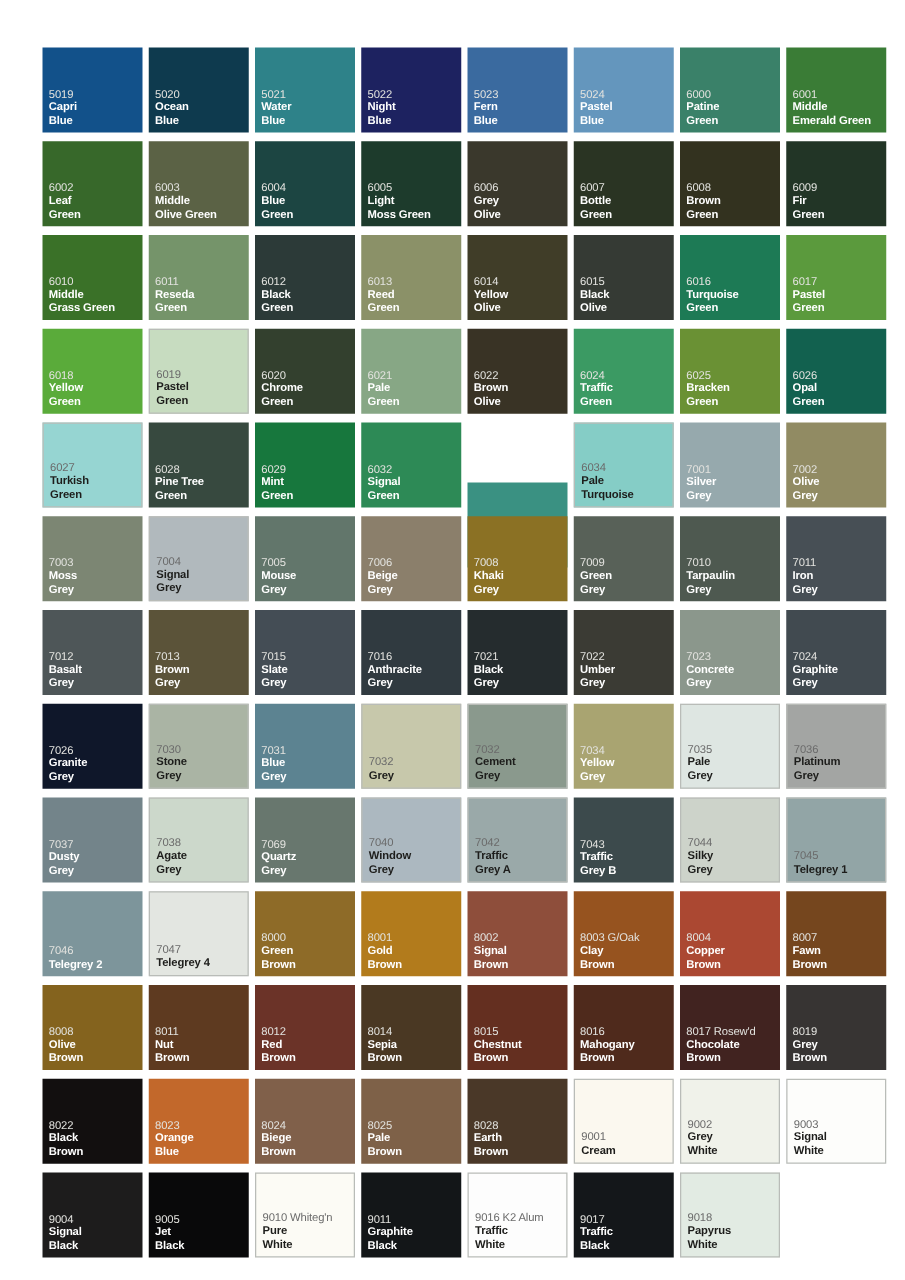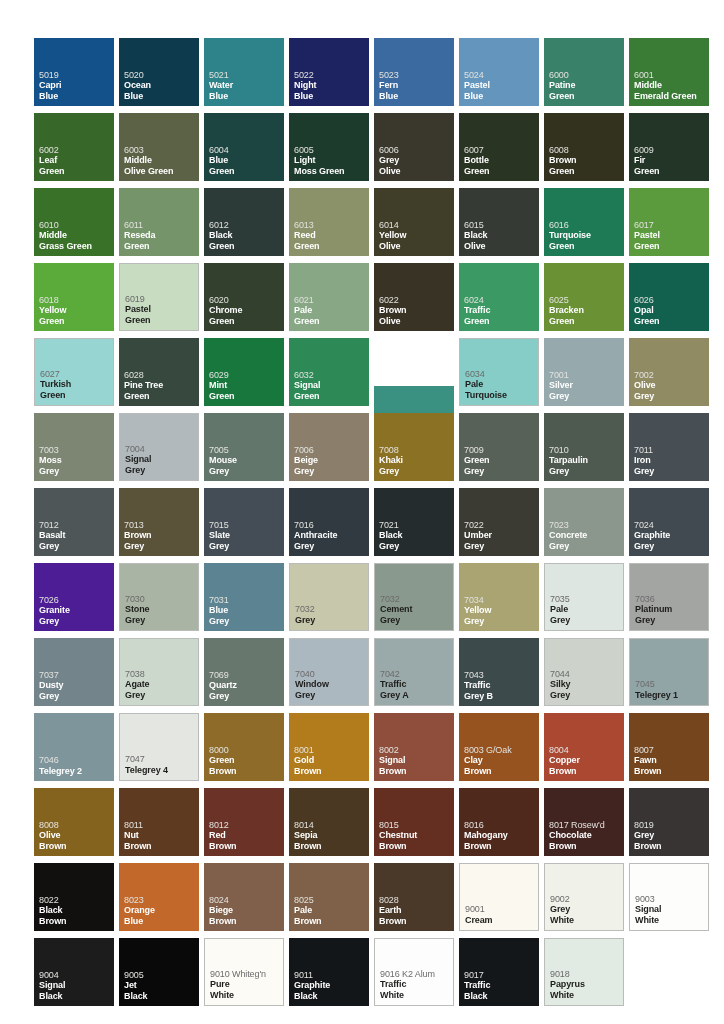--- a/index.html
+++ b/index.html
@@ -454,21 +454,21 @@
           <span class="name">Grey</span>
         </div>
       </div>
       <div class="swatch lt" style="background-color: rgb(65, 74, 80);">
         <div class="label">
           <span class="code">7024</span>
           <span class="name">Graphite</span>
           <span class="name">Grey</span>
         </div>
       </div>
-      <div class="swatch lt" style="background-color: #4c1d95; text-decoration: underline;">
+      <div class="swatch lt" style="background-color: #0f172a; text-decoration: underline;">
         <div class="label">
           <span class="code">7026</span>
           <span class="name">Granite</span>
           <span class="name">Grey</span>
         </div>
       </div>
       <div class="swatch dk bordered" style="background-color: rgb(170, 180, 164);">
         <div class="label">
           <span class="code">7030</span>
           <span class="name">Stone</span>

